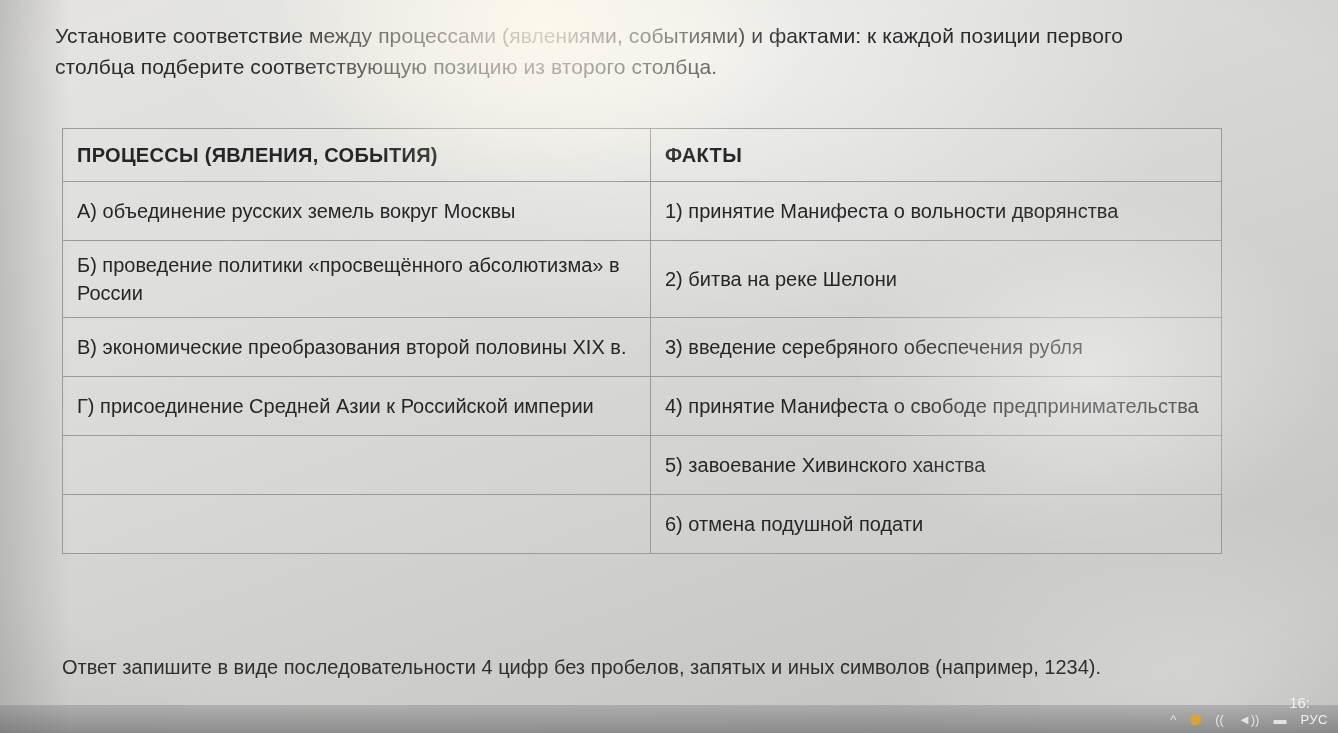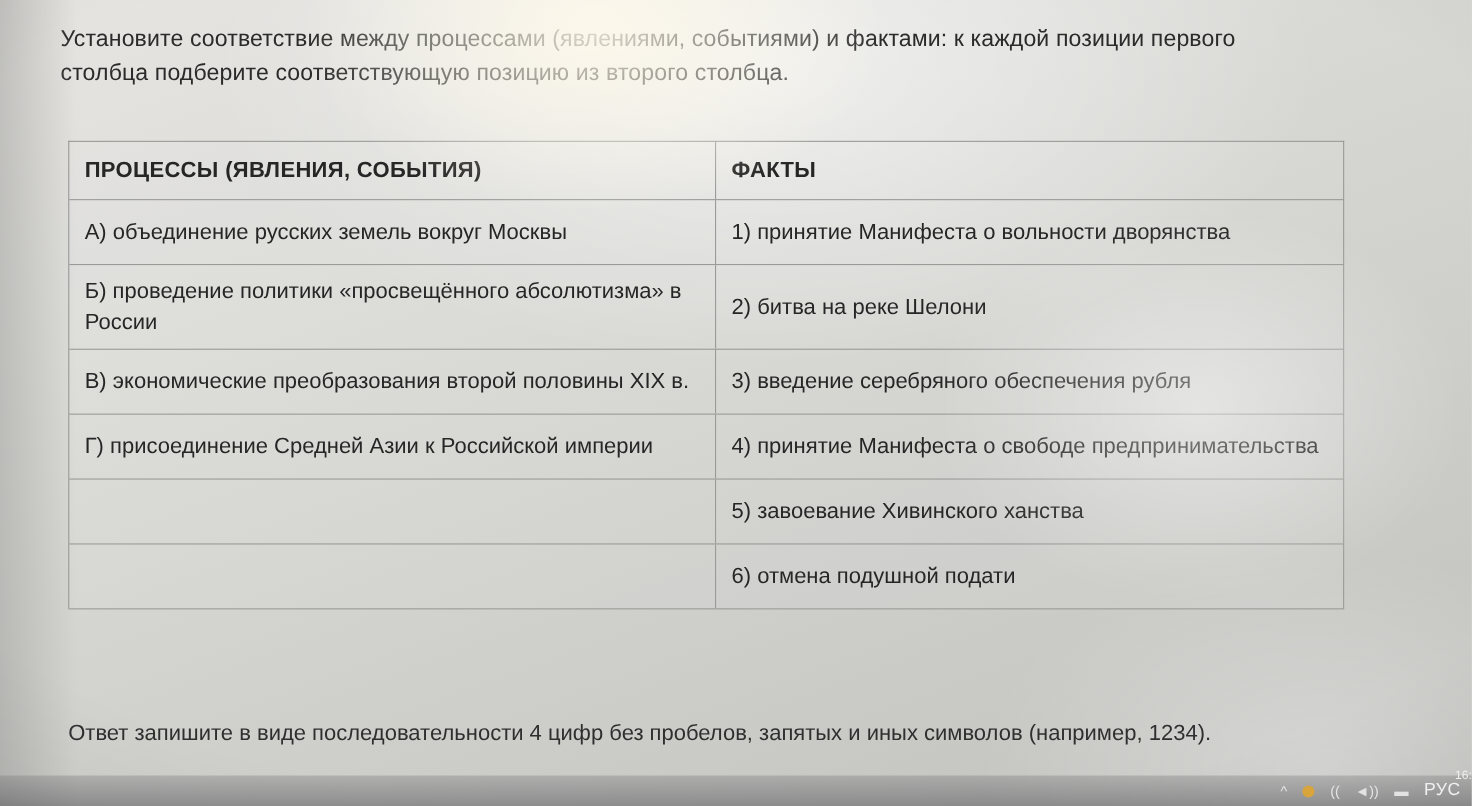--- a/index.html
+++ b/index.html
@@ -139,28 +139,28 @@
     box-sizing: border-box;
     color: #f0f0f0;
     font-size: 12px;
   }
   .tray-icon {
     opacity: 0.85;
     font-size: 13px;
     line-height: 1;
   }
   .tray-lang {
-    font-size: 16px;
+    font-size: 13px;
     letter-spacing: 0.5px;
   }
   .tray-clock {
     position: absolute;
-    right: 0;
+    right: 28px;
     bottom: 22px;
-    font-size: 11px;
+    font-size: 15px;
     color: #f2f2f2;
     opacity: 0.95;
   }
   .tray-dot {
     width: 11px; height: 11px;
     border-radius: 50%;
     background: #d9a43b;
     display: inline-block;
   }
 </style>

